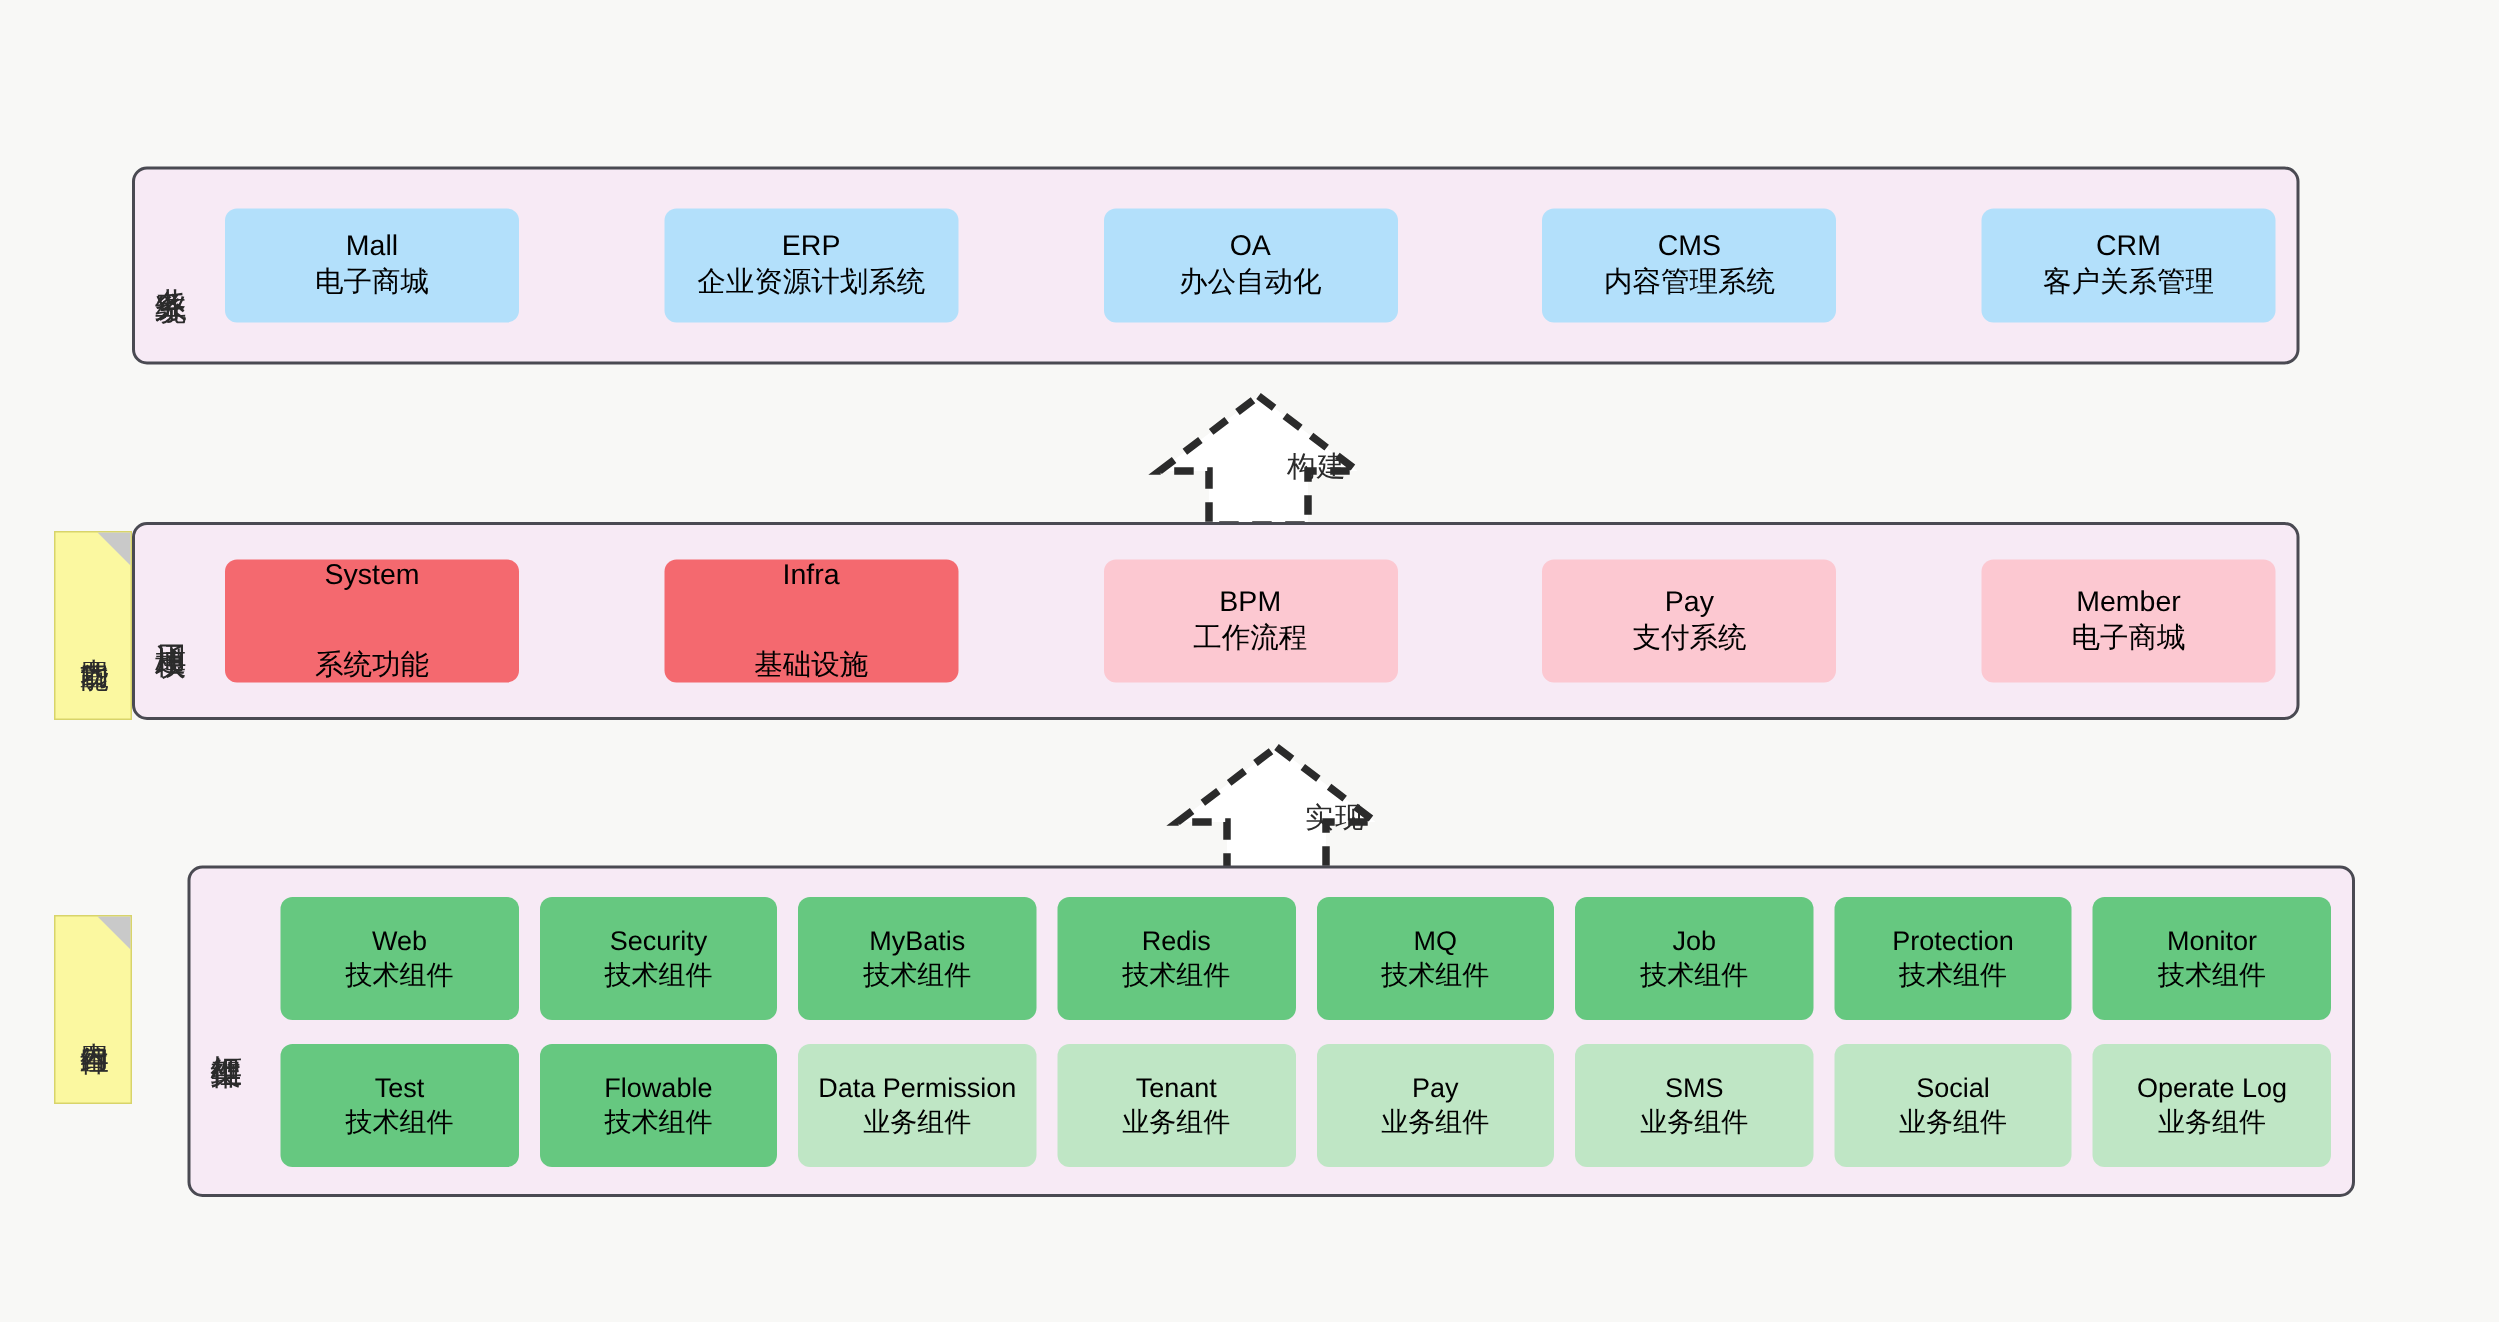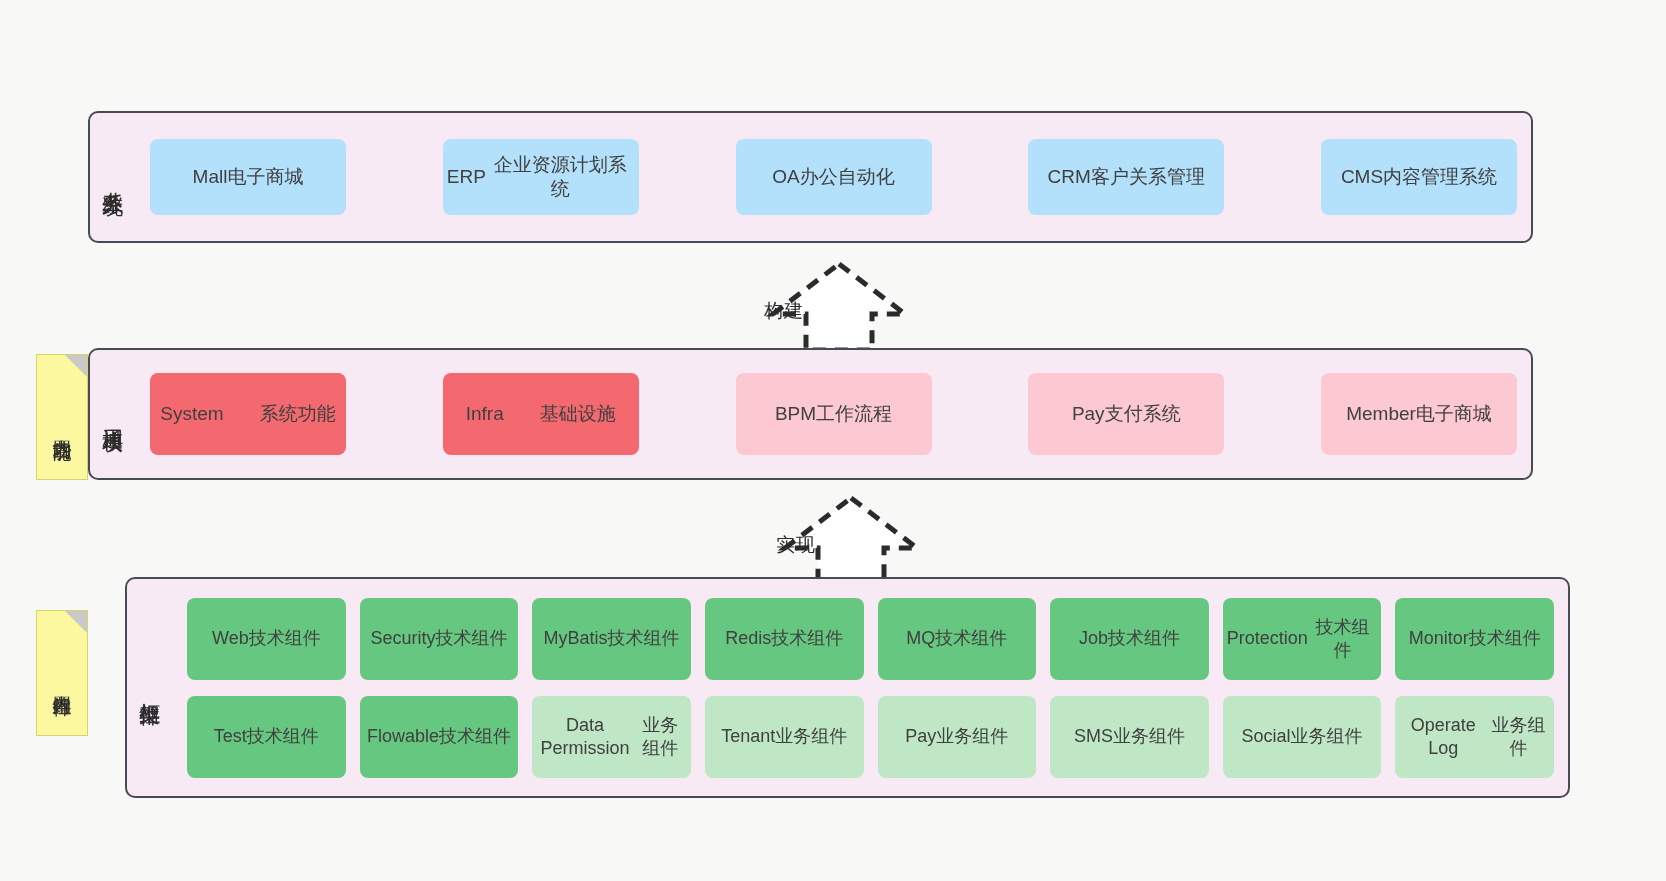--- a/index.html
+++ b/index.html
@@ -68,27 +68,28 @@
     display: flex;
     align-items: stretch;
     justify-content: space-between;
     gap: 14px;
   }
 
   
   .card {
     border-radius: 8px;
     display: flex;
+    flex-direction: column;
     align-items: center;
     justify-content: center;
     text-align: center;
     box-sizing: border-box;
     font-size: 19px;
     line-height: 1.25;
-    color: #404040;
+    color: #000000;
     padding: 6px 4px;
   }
   .card .en { display: block; }
   .card .cn { display: block; }
 
   
   .layer-biz { left: 88px; top: 111px; width: 1445px; height: 132px; }
   .layer-biz .card {
     background: #b3e0fb;
     width: 196px;
@@ -149,21 +150,21 @@
     position: absolute;
     width: 150px;
     height: 95px;
   }
   .arrow svg { display: block; }
   .arrow .arrow-label {
     position: absolute;
     left: 0;
     right: 16px;
     top: 40px;
-    text-align: left;
+    text-align: right;
     font-size: 19px;
     color: #2b2b2b;
     letter-spacing: 1px;
   }
   .arrow-build { left: 764px; top: 258px; }
   .arrow-impl  { left: 776px; top: 492px; }
 </style>
 </head>
 <body>
 
@@ -182,27 +183,27 @@
         <span class="en">ERP</span>
         <span class="cn">企业资源计划系统</span>
       </div>
 
       <div class="card">
         <span class="en">OA</span>
         <span class="cn">办公自动化</span>
       </div>
 
       <div class="card">
+        <span class="en">CMS</span>
+        <span class="cn">内容管理系统</span>
+      </div>
+
+      <div class="card">
         <span class="en">CRM</span>
         <span class="cn">客户关系管理</span>
-      </div>
-
-      <div class="card">
-        <span class="en">CMS</span>
-        <span class="cn">内容管理系统</span>
       </div>
 
 
     </div>
   </div>
 
   <div class="arrow arrow-build">
     <svg width="150" height="95" viewBox="0 0 150 95" xmlns="http://www.w3.org/2000/svg">
       <path d="M 75 6 L 141 56 L 108 56 L 108 92 L 42 92 L 42 56 L 9 56 Z" fill="#ffffff" stroke="#2b2b2b" stroke-width="5" stroke-dasharray="13 9" stroke-linejoin="miter"></path>
     </svg>

